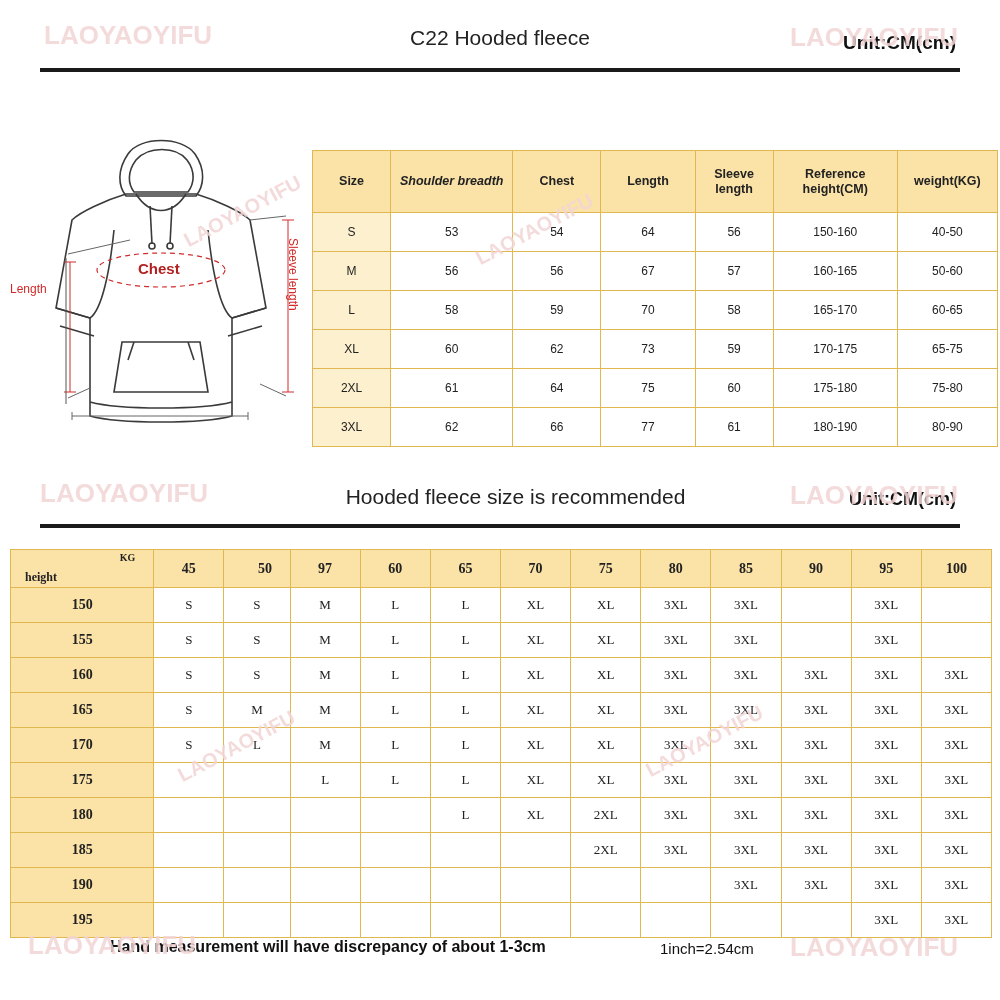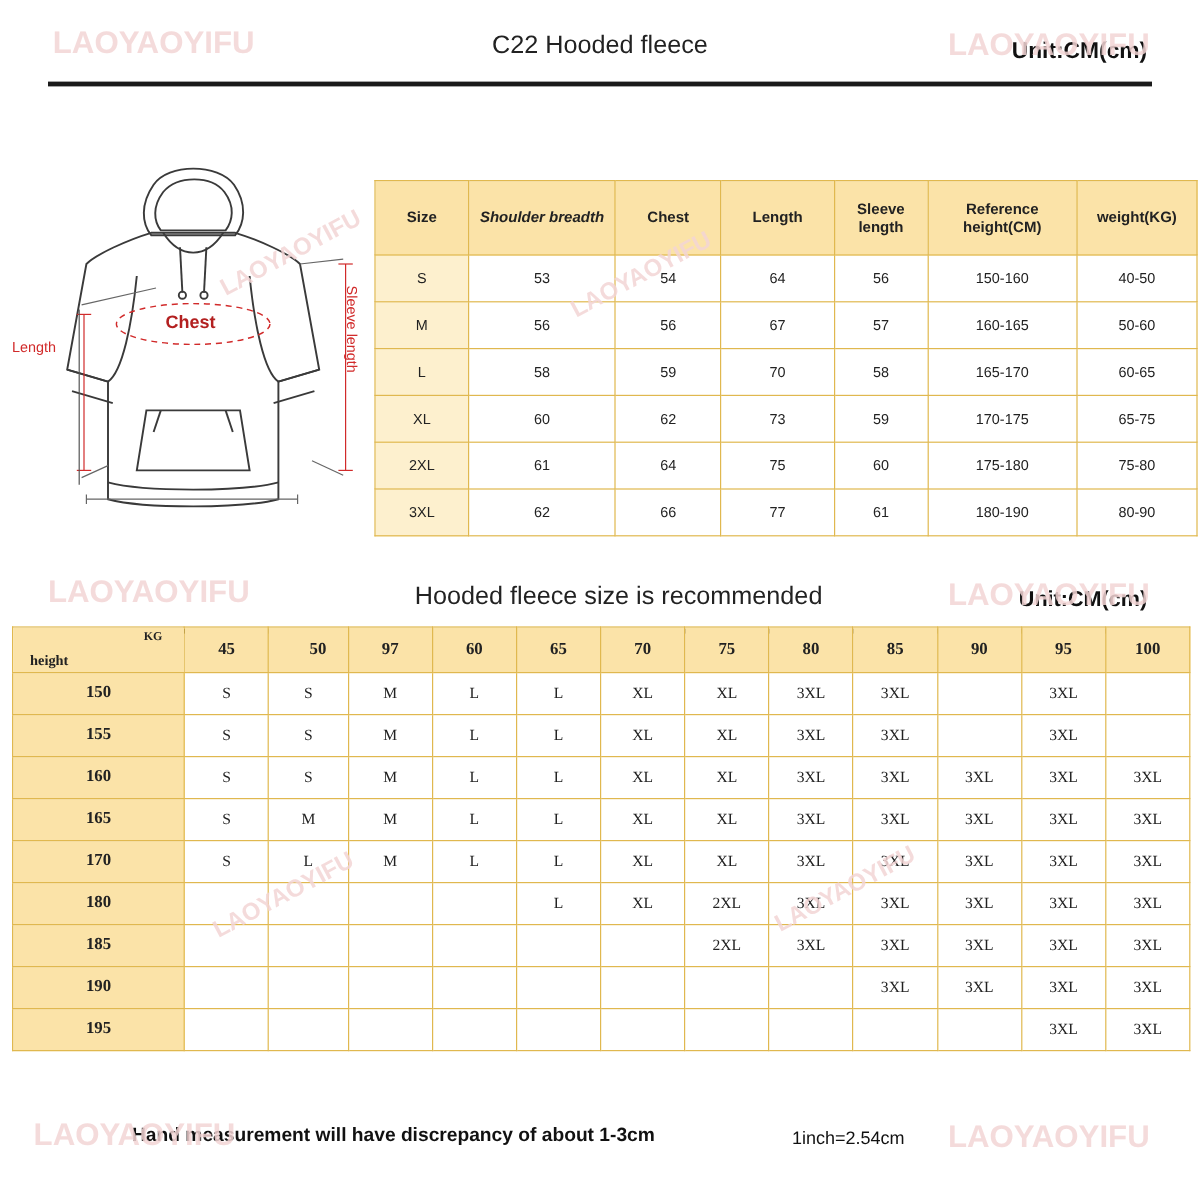--- a/index.html
+++ b/index.html
@@ -78,21 +78,21 @@
     position: absolute; left: 0; width: 1000px; text-align: center;
     top: 485px; font-size: 21px; color: #222; padding-left: 31px;
   }
   .unit-sec {
     position: absolute; right: 44px; top: 489px;
     font-size: 18px; font-weight: bold; color: #111;
   }
 
   
   .reco-table {
-    position: absolute; left: 10px; top: 522px;
+    position: absolute; left: 10px; top: 549px;
     border-collapse: collapse;
     width: 982px;
     font-size: 13px;
     color: #222;
     font-family: "Liberation Serif", serif;
   }
   .reco-table td, .reco-table th {
     border: 1px solid #e0b84f;
     text-align: center;
     height: 35px;
@@ -379,20 +379,35 @@
         <td class="cell-val">L</td>
         <td class="cell-val">XL</td>
         <td class="cell-val">XL</td>
         <td class="cell-val">3XL</td>
         <td class="cell-val">3XL</td>
         <td class="cell-val">3XL</td>
         <td class="cell-val">3XL</td>
         <td class="cell-val">3XL</td>
       </tr>
       <tr>
+        <td class="hcell">175</td>
+        <td class="cell-val"></td>
+        <td class="cell-val"></td>
+        <td class="cell-val">L</td>
+        <td class="cell-val">L</td>
+        <td class="cell-val">L</td>
+        <td class="cell-val">XL</td>
+        <td class="cell-val">XL</td>
+        <td class="cell-val">3XL</td>
+        <td class="cell-val">3XL</td>
+        <td class="cell-val">3XL</td>
+        <td class="cell-val">3XL</td>
+        <td class="cell-val">3XL</td>
+      </tr>
+      <tr>
         <td class="hcell">180</td>
         <td class="cell-val"></td>
         <td class="cell-val"></td>
         <td class="cell-val"></td>
         <td class="cell-val"></td>
         <td class="cell-val">L</td>
         <td class="cell-val">XL</td>
         <td class="cell-val">2XL</td>
         <td class="cell-val">3XL</td>
         <td class="cell-val">3XL</td>

